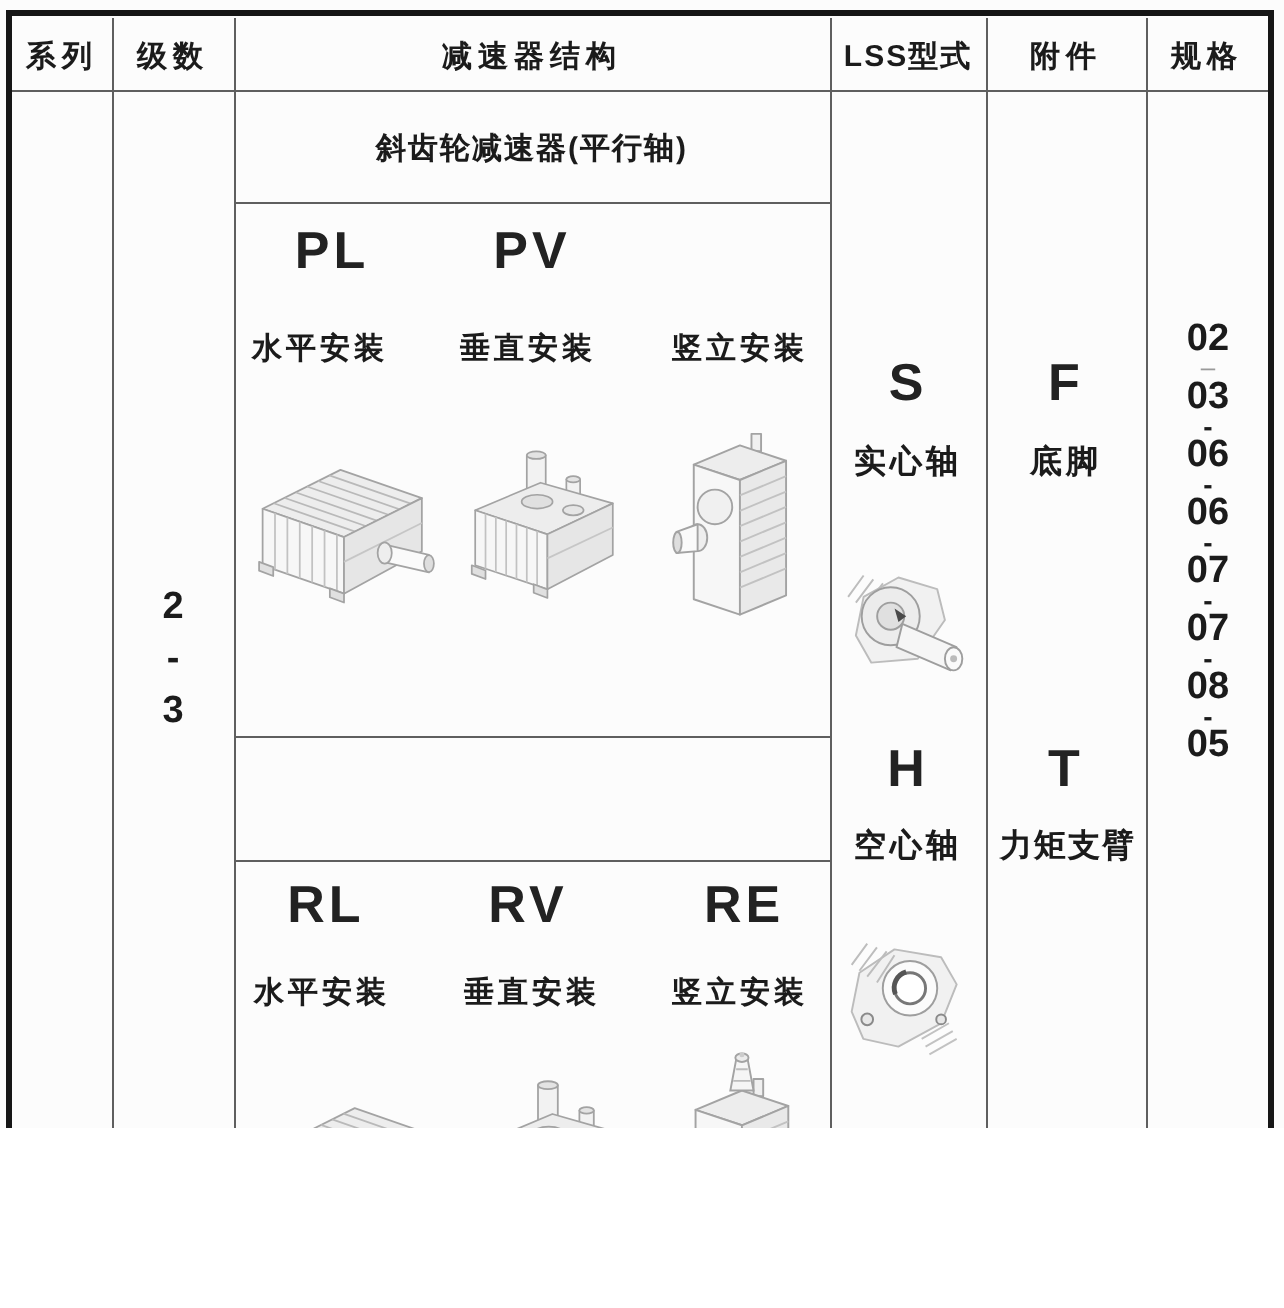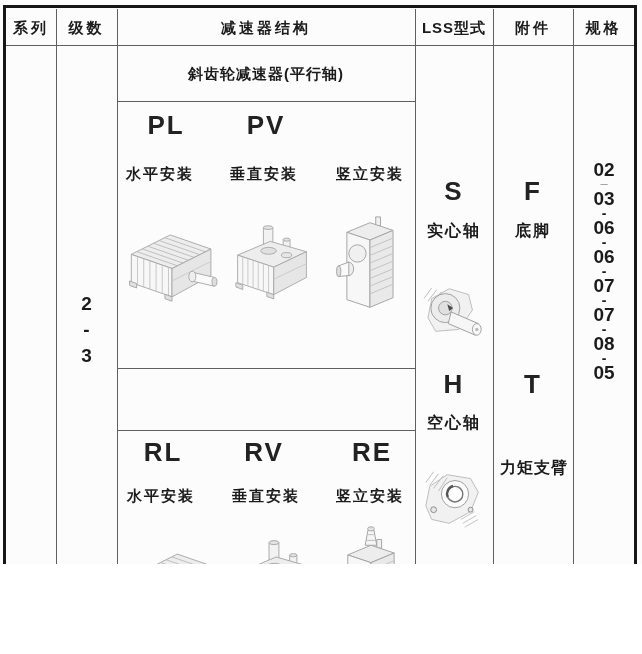--- a/index.html
+++ b/index.html
@@ -192,21 +192,21 @@
   <div class="abs cell code" style="left:415px;top:369px;width:78px;">H</div>
   <div class="abs cell axis-label" style="left:415px;top:413px;width:78px;">空心轴</div>
   <svg class="abs" style="left:420px;top:466px;" width="70" height="66" viewBox="0 0 72 66">
     <use href="#sym-shaft-h"></use>
   </svg>
 
   <div class="abs cell code" style="left:493px;top:176px;width:80px;">F</div>
   <div class="abs cell axis-label" style="left:493px;top:221px;width:80px;">底脚</div>
 
   <div class="abs cell code" style="left:493px;top:369px;width:80px;">T</div>
-  <div class="abs cell axis-label" style="left:494px;top:413px;width:80px;letter-spacing:1px;margin-top:45px;">力矩支臂</div>
+  <div class="abs cell axis-label" style="left:494px;top:413px;width:80px;letter-spacing:1px;">力矩支臂</div>
 
   <div class="abs spec-col" style="left:573px;top:160px;width:62px;height:382px;">
     <span>02</span>
     <span>–</span>
     <span>03</span>
     <span>-</span>
     <span>06</span>
     <span>-</span>
     <span>06</span>
     <span>-</span>

